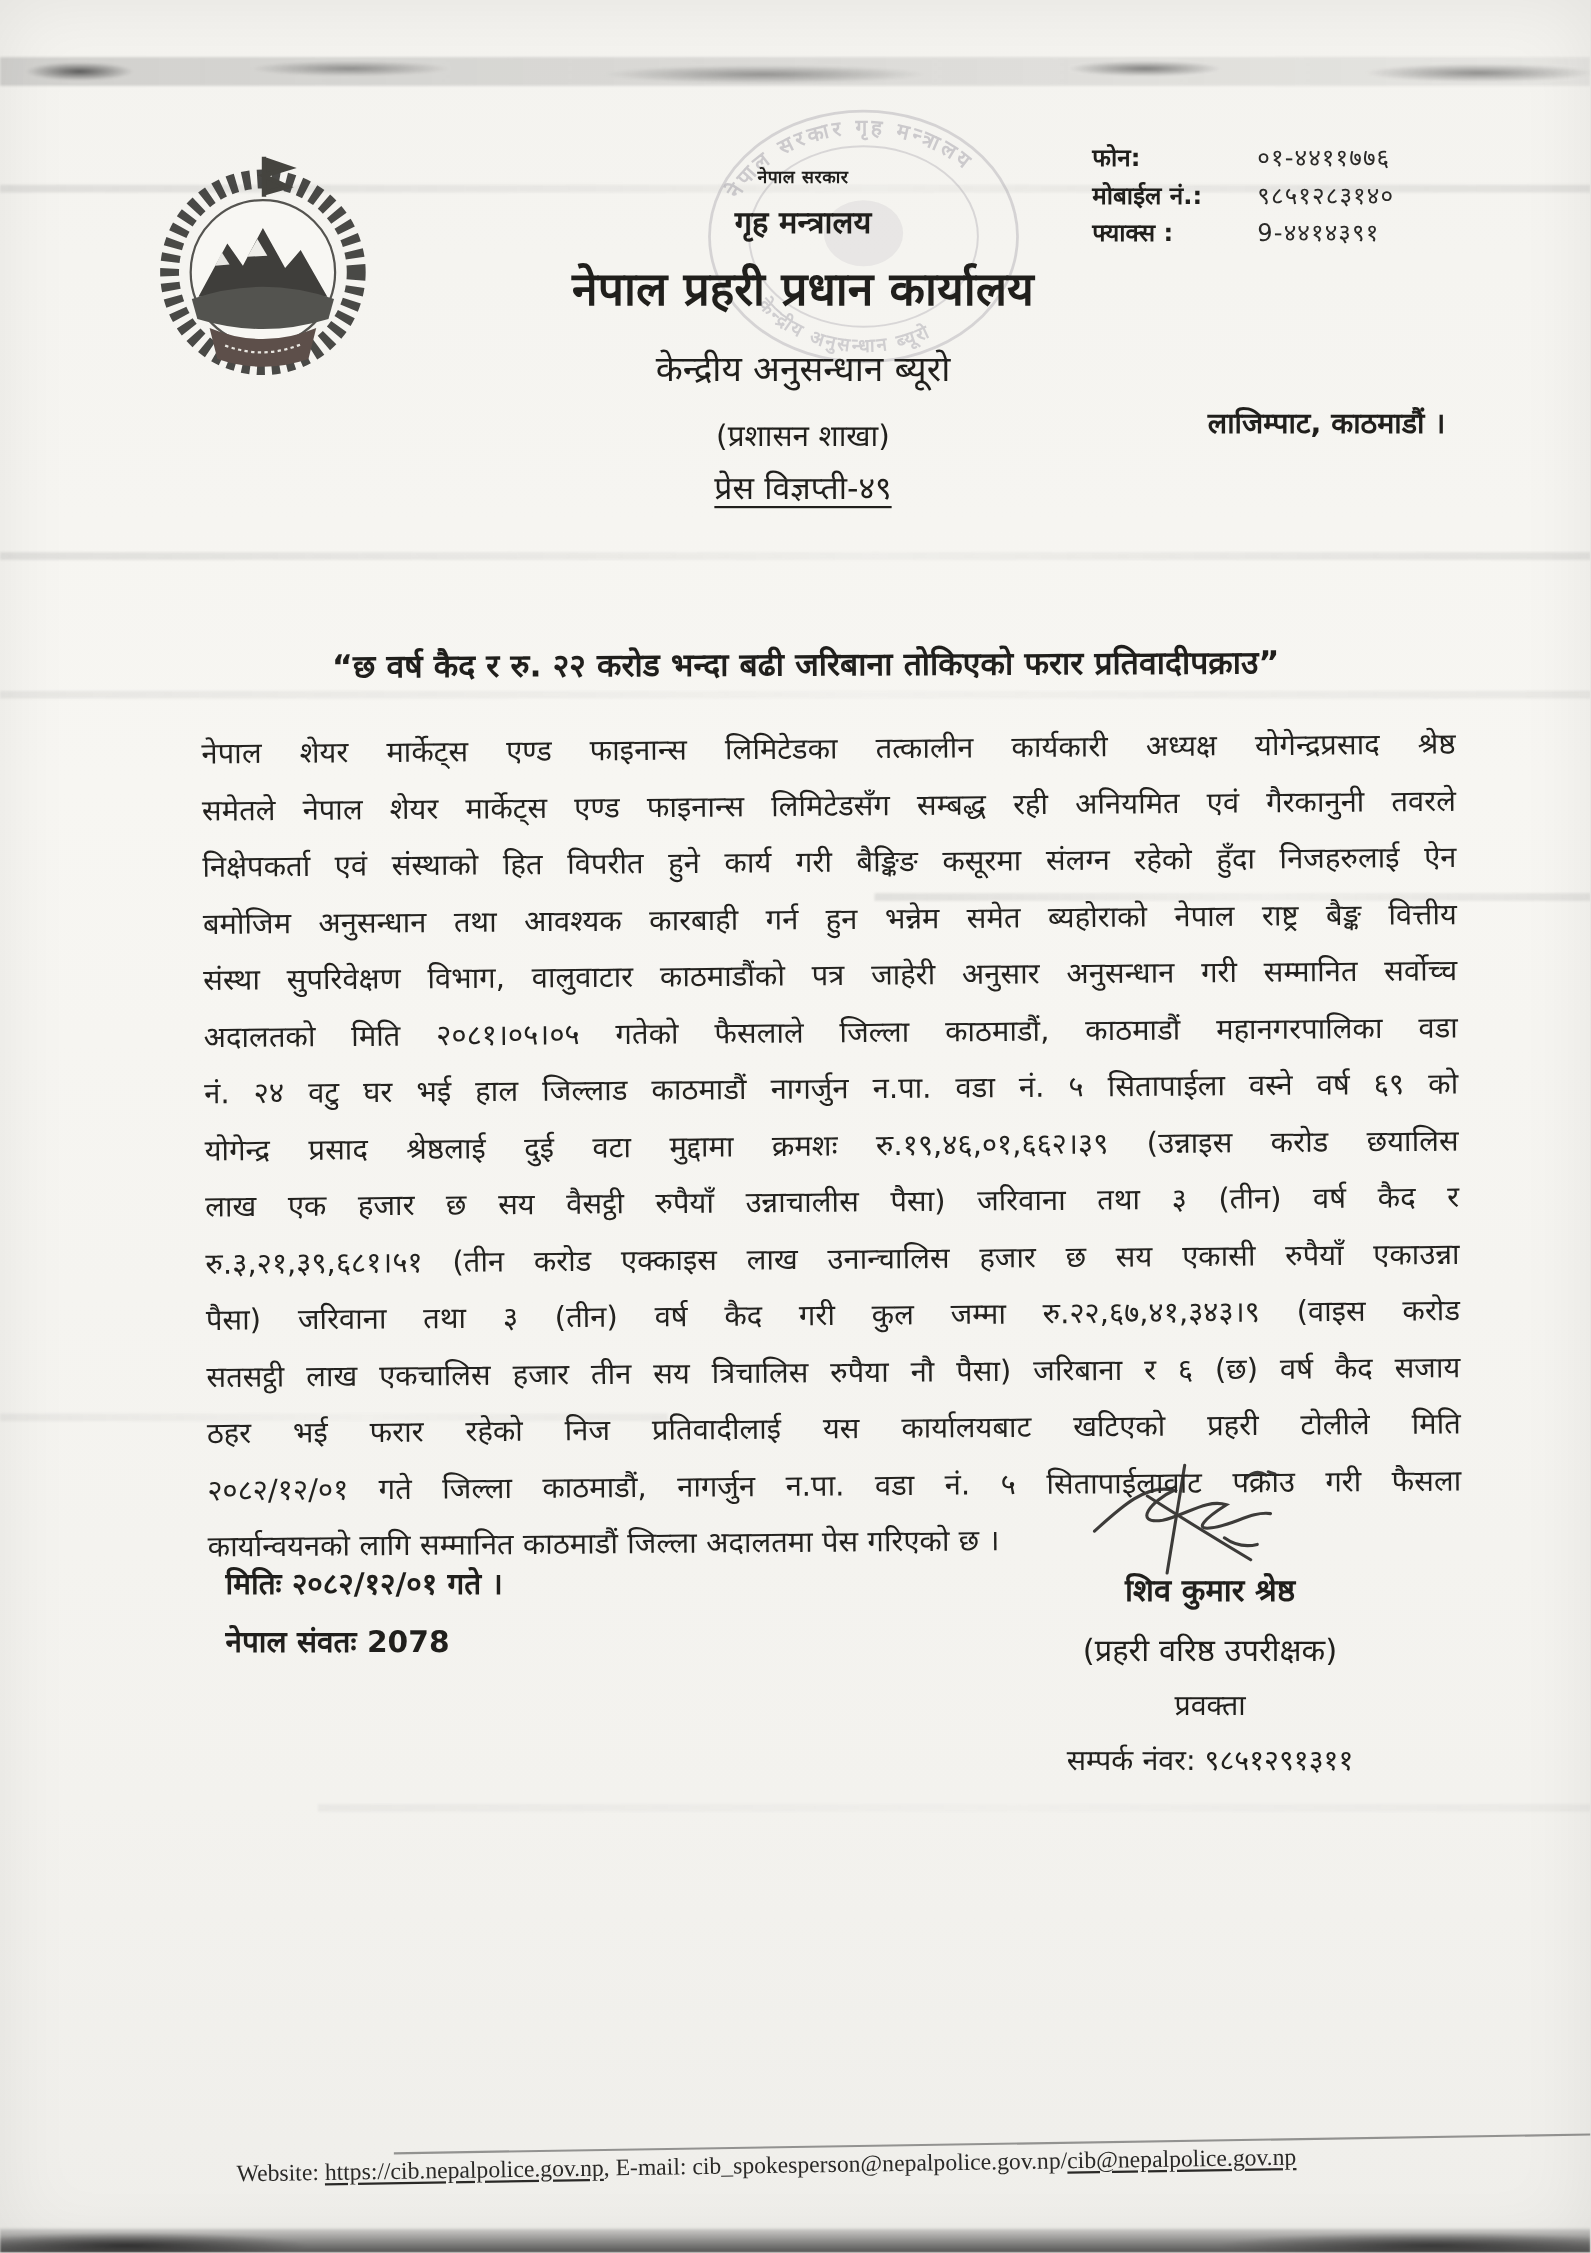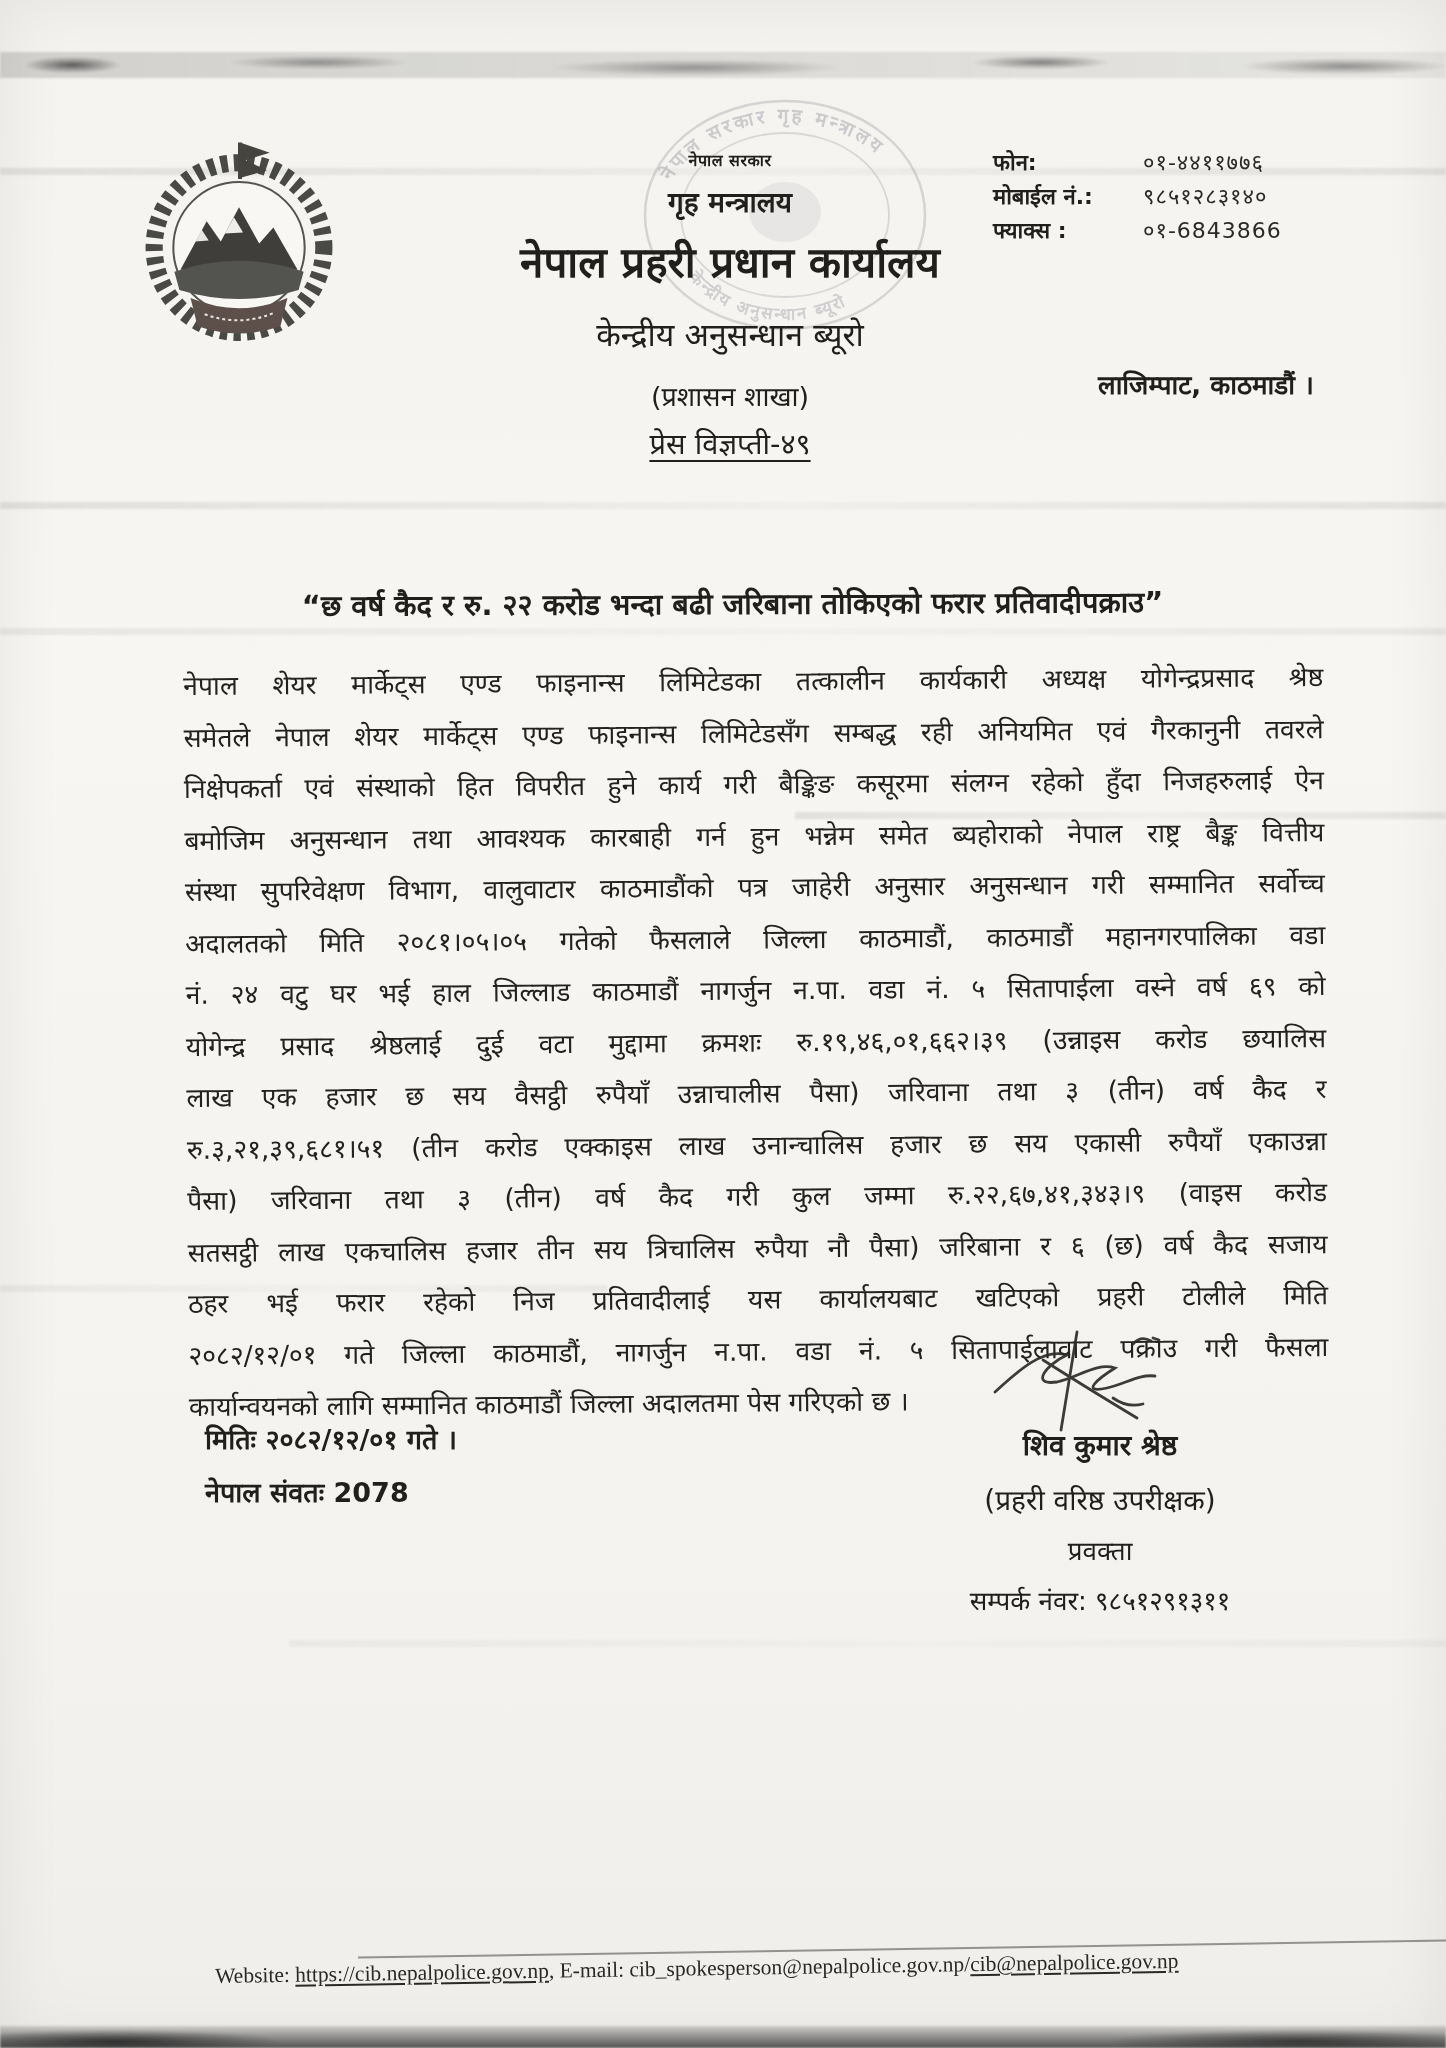--- a/index.html
+++ b/index.html
@@ -43,21 +43,21 @@
   
   .hdr-center { position:absolute; left:400px; top:148px; width:660px; text-align:center; }
   .gov1 { font-size:16px; font-weight:700; letter-spacing:.5px; line-height:26px; }
   .gov2 { font-size:28px; font-weight:700; line-height:34px; margin-top:12px; }
   .office { font-size:42px; font-weight:700; line-height:54px; margin-top:16px; }
   .bureau { font-size:32px; font-weight:500; line-height:42px; margin-top:24px; }
   .branch { font-size:27px; line-height:34px; margin-top:24px; }
   .press  { font-size:29px; font-weight:400; line-height:36px; margin-top:12px;
             text-decoration:underline; text-underline-offset:6px; text-decoration-thickness:2px; }
   
-  .contacts { position:absolute; left:993px; top:146px; }
+  .contacts { position:absolute; left:993px; top:128px; }
   .c-row { display:flex; line-height:34px; }
   .c-label { width:150px; font-size:22px; font-weight:700; }
   .c-value { font-size:22px; letter-spacing:1px; color:#2b2a28; }
   .location { position:absolute; left:1098px; top:366px; font-size:26px; font-weight:700; }
   
   .doc-title { position:absolute; left:160px; top:583px; width:1145px; text-align:center;
                font-size:29px; font-weight:700; transform:rotate(-.25deg); }
   
   .body-block { position:absolute; left:183px; top:660px; width:1140px;
                 font-size:26.5px; line-height:51.5px; color:#23221f;
@@ -139,21 +139,21 @@
     <div class="c-row">
       <span class="c-label">फोन:</span>
       <span class="c-value">०१-४४११७७६</span>
     </div>
     <div class="c-row">
       <span class="c-label">मोबाईल नं.:</span>
       <span class="c-value">९८५१२८३१४०</span>
     </div>
     <div class="c-row">
       <span class="c-label">फ्याक्स :</span>
-      <span class="c-value">०१-6843866</span>
+      <span class="c-value">9-४४१४३९१</span>
     </div>
   </div>
 
   <div class="location">लाजिम्पाट, काठमाडौं ।</div>
 
   <div class="doc-title">“छ वर्ष कैद र रु. २२ करोड भन्दा बढी जरिबाना तोकिएको फरार प्रतिवादीपक्राउ”</div>
 
   <div class="body-block">
     <div class="body-line">नेपाल शेयर मार्केट्स एण्ड फाइनान्स लिमिटेडका तत्कालीन कार्यकारी अध्यक्ष योगेन्द्रप्रसाद श्रेष्ठ</div>
     <div class="body-line">समेतले नेपाल शेयर मार्केट्स एण्ड फाइनान्स लिमिटेडसँग सम्बद्ध रही अनियमित एवं गैरकानुनी तवरले</div>

